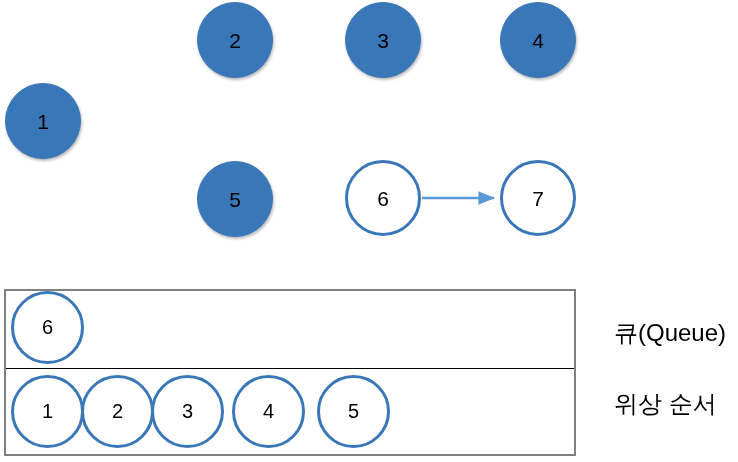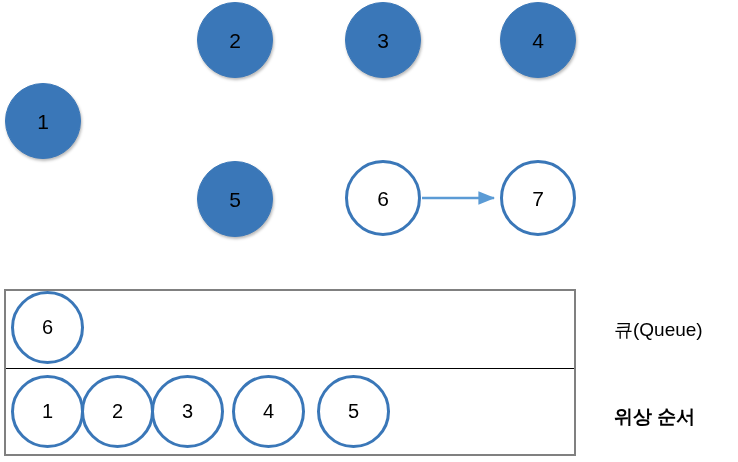--- a/index.html
+++ b/index.html
@@ -92,21 +92,21 @@
     display: flex;
     align-items: center;
     justify-content: center;
     font-size: 20px;
     color: #000000;
   }
 
   
   .side-label {
     position: absolute;
-    font-size: 19px;
+    font-size: 24px;
     color: #000000;
     white-space: nowrap;
   }
 </style>
 </head>
 <body>
 
 <div id="stage">
 
   <svg class="edge-layer" viewBox="0 0 738 462" xmlns="http://www.w3.org/2000/svg">
@@ -169,15 +169,15 @@
       </div>
       <div class="chip" style="left:311px; top:6px;">
         <span>5</span>
       </div>
     </div>
 
   </div>
 
   <div class="side-label" style="left:614px; top:317px;">큐(Queue)</div>
 
-  <div class="side-label" style="left:614px; top:404px;font-weight:bold;">위상 순서</div>
+  <div class="side-label" style="left:614px; top:388px;">위상 순서</div>
 
 </div>
 
 </body></html>

